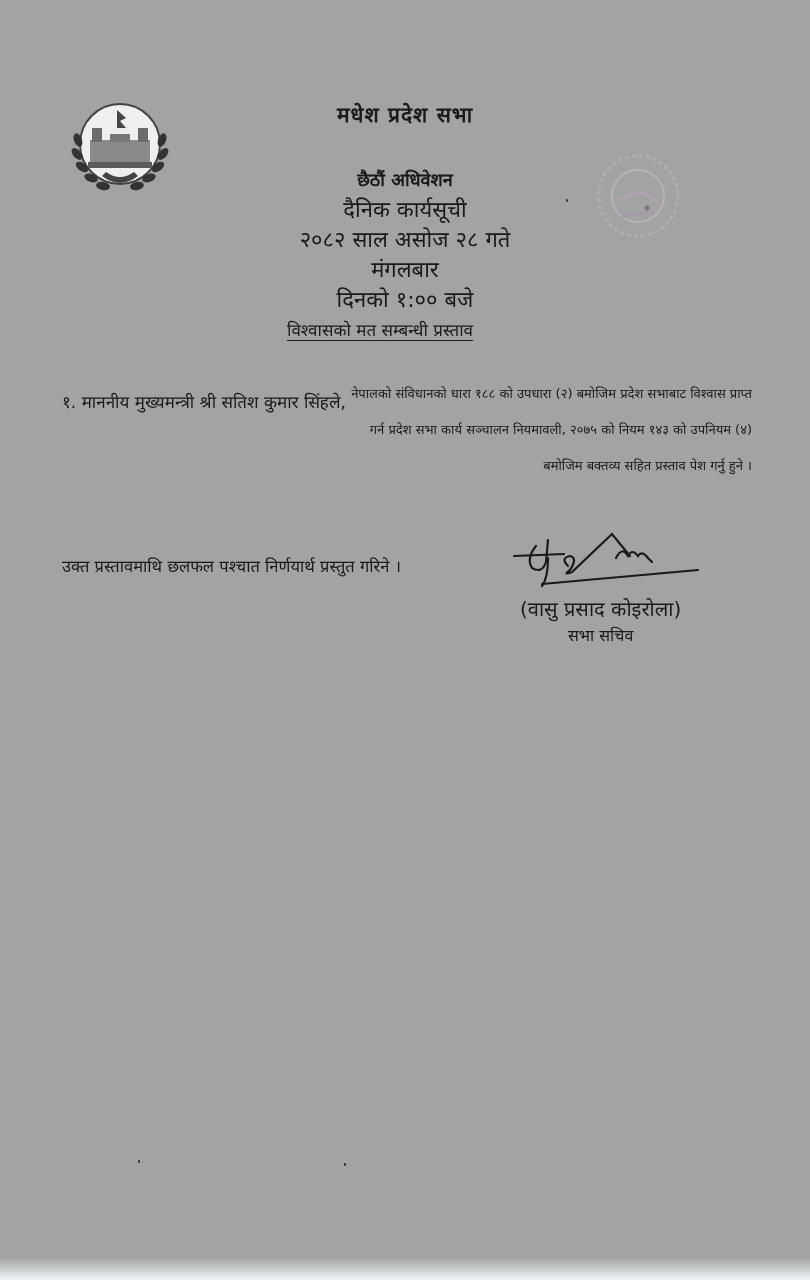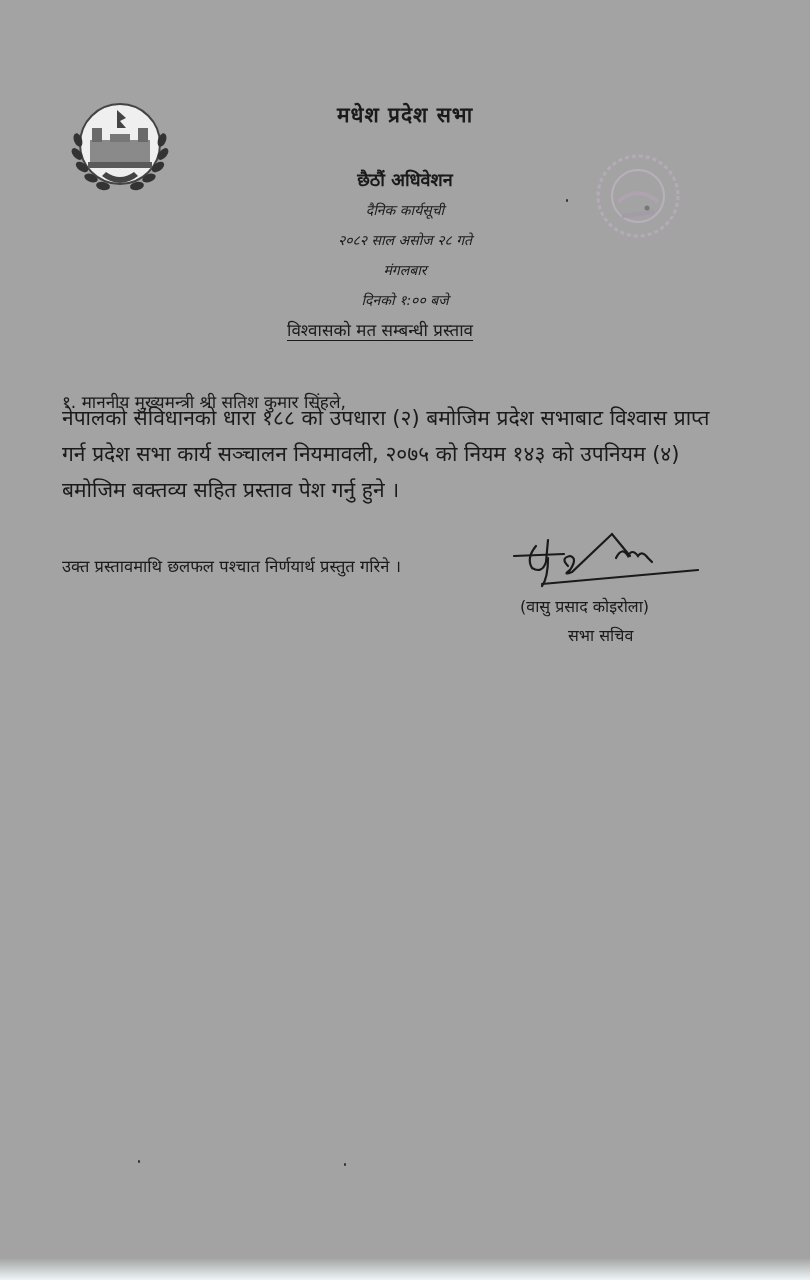--- a/index.html
+++ b/index.html
@@ -15,38 +15,38 @@
     position: absolute; left: 0; right: 0; bottom: 0; height: 22px;
     background: linear-gradient(to bottom, rgba(240,246,248,0), #eef5f7);
   }
   .emblem { position: absolute; left: 68px; top: 100px; width: 104px; height: 100px; }
   .stamp { position: absolute; left: 592px; top: 150px; width: 92px; height: 92px; opacity: .55; }
 
   .header { position: absolute; left: 230px; width: 350px; top: 100px; text-align: center; }
   .header .line { display: block; white-space: nowrap; line-height: 30px; }
   .h-title { font-size: 21px; font-weight: bold; letter-spacing: 1px; }
   .h-session { font-size: 18px; font-weight: bold; margin-top: 35px; }
-  .h-normal { font-size: 14px; font-style: italic; }
+  .h-normal { font-size: 22px; }
 
   .subject {
     position: absolute; left: 272px; top: 318px;
     font-size: 17px; text-decoration: underline; text-underline-offset: 4px;
     white-space: nowrap;
     margin-left: 15px;
   }
   .item1 { position: absolute; left: 62px; top: 346px; font-size: 17px; white-space: nowrap; margin-top: 44px; }
   .para {
-    position: absolute; left: 62px; top: 400px; width: 690px;
-    font-size: 21px; line-height: 36px;
+    position: absolute; left: 62px; top: 376px; width: 690px;
+    font-size: 13px; line-height: 36px; text-align: right;
   }
   .para .pl { display: block; white-space: nowrap; }
   .para2 { position: absolute; left: 62px; top: 506px; font-size: 16.5px; white-space: nowrap; margin-top: 48px; }
 
   .sig { position: absolute; left: 512px; top: 528px; width: 190px; height: 62px; }
-  .sig-name { position: absolute; left: 520px; top: 595px; font-size: 16px; white-space: nowrap; text-align: right; }
+  .sig-name { position: absolute; left: 520px; top: 595px; font-size: 20px; white-space: nowrap; text-align: right; }
   .sig-role { position: absolute; left: 568px; top: 624px; font-size: 16px; white-space: nowrap; }
   .speck { position: absolute; width: 2px; height: 3px; background: #333; border-radius: 1px; }
 </style>
 </head>
 <body>
 
 <div class="page">
 
   <svg class="emblem" viewBox="0 0 104 100">
     <circle cx="52" cy="44" r="40" fill="#efefef" stroke="#444" stroke-width="2"></circle>

